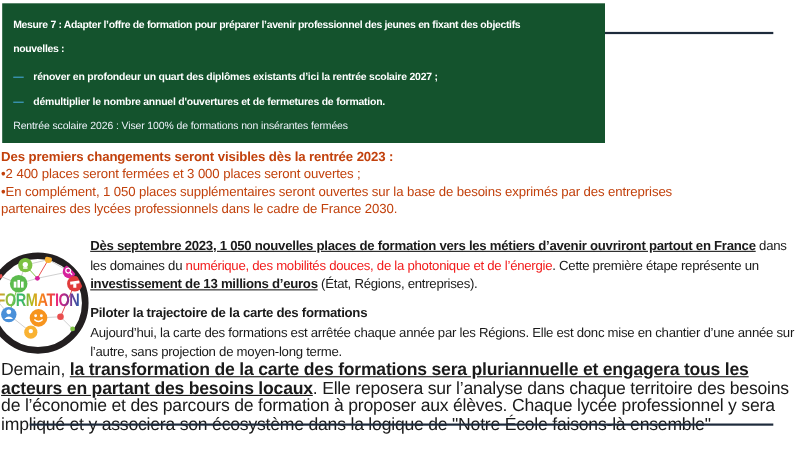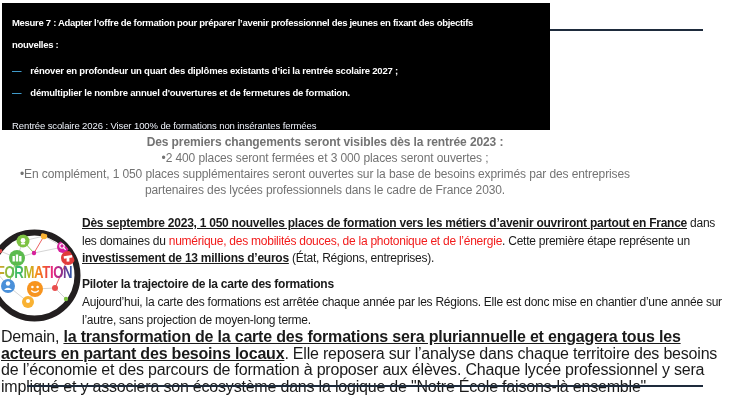--- a/index.html
+++ b/index.html
@@ -18,21 +18,21 @@
     position:absolute;left:2px;top:3px;width:548px;height:127px;
     box-sizing:border-box;
     padding:9px 10px 0 10px;
     color:#ffffff;
   }
   .measure-heading{font-size:9.5px;font-weight:bold;line-height:22px;letter-spacing:-0.3px;}
   .measure-heading .hline{display:block;white-space:nowrap;}
   .measure-list{margin-top:8px;}
   .measure-item{display:flex;align-items:flex-start;margin-bottom:9px;font-size:9.5px;font-weight:bold;line-height:13px;letter-spacing:-0.2px;}
   .measure-item .dash{flex:0 0 auto;margin-right:9px;font-weight:bold;}
-  .measure-footer{margin-top:21px;font-size:9.5px;font-weight:normal;letter-spacing:-0.1px;color:#eef2fa;}
+  .measure-footer{margin-top:10px;font-size:9.5px;font-weight:normal;letter-spacing:-0.1px;color:#eef2fa;}
 
   .top-rule{position:absolute;left:550px;top:29px;width:153px;height:2px;}
   .bottom-rule{position:absolute;left:27px;top:385px;width:676px;height:2px;}
 
   
   .red-block{
     position:absolute;left:1px;top:134px;width:648px;
     font-size:12px;line-height:16px;letter-spacing:-0.1px;
   }
   .red-block .intro{font-weight:bold;}
@@ -55,41 +55,41 @@
   .footer-para{
     position:absolute;left:1px;top:329px;width:729px;
     font-size:16px;line-height:16.5px;letter-spacing:-0.2px;color:#1a1a1a;
   }
 </style>
 </head>
 <body>
 
 <div class="page">
 
-  <div class="measure-box" style="background: #000000;">
+  <div class="measure-box" style="background: #14532d;">
     <div class="measure-heading">
       <span class="hline">Mesure 7 : Adapter l’offre de formation pour préparer l’avenir professionnel des jeunes en fixant des objectifs</span>
       <span class="hline">nouvelles :</span>
     </div>
     <div class="measure-list">
       <div class="measure-item">
         <span class="dash" style="color: rgb(69, 166, 217);">—</span>
         <span>rénover en profondeur un quart des diplômes existants d’ici la rentrée scolaire 2027 ;</span>
       </div>
       <div class="measure-item">
         <span class="dash" style="color: rgb(69, 166, 217);">—</span>
         <span>démultiplier le nombre annuel d'ouvertures et de fermetures de formation.</span>
       </div>
     </div>
     <div class="measure-footer">Rentrée scolaire 2026 : Viser 100% de formations non insérantes fermées</div>
   </div>
 
   <div class="top-rule" style="background: rgb(30, 43, 60);"></div>
 
-  <div class="red-block" style="color: #737373; text-align: center;">
+  <div class="red-block" style="color: #c2410c;">
     <div class="intro">Des premiers changements seront visibles dès la rentrée 2023 :</div>
     <div>•2 400 places seront fermées et 3 000 places seront ouvertes ;</div>
     <div>•En complément, 1 050 places supplémentaires seront ouvertes sur la base de besoins exprimés par des entreprises partenaires des lycées professionnels dans le cadre de France 2030.</div>
   </div>
 
   <svg class="logo" viewBox="0 0 97 97" aria-hidden="true">
     <defs>
       <linearGradient id="lg" x1="0" y1="0" x2="1" y2="0">
         <stop offset="0" stop-color="#F7941E"></stop>
         <stop offset="0.16" stop-color="#7DC242"></stop>

